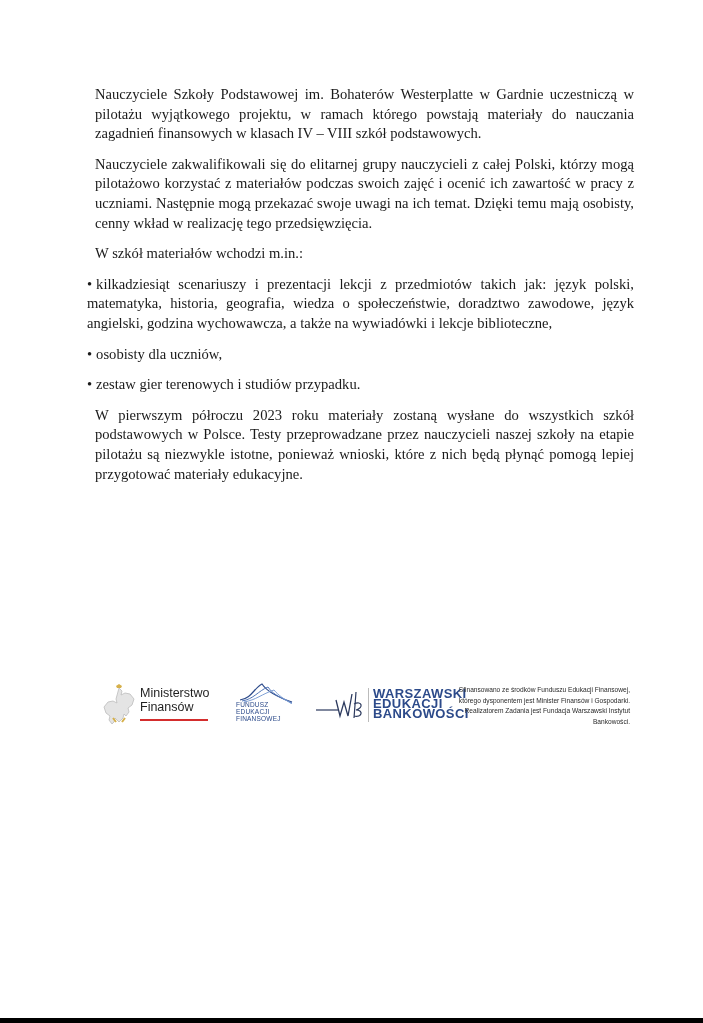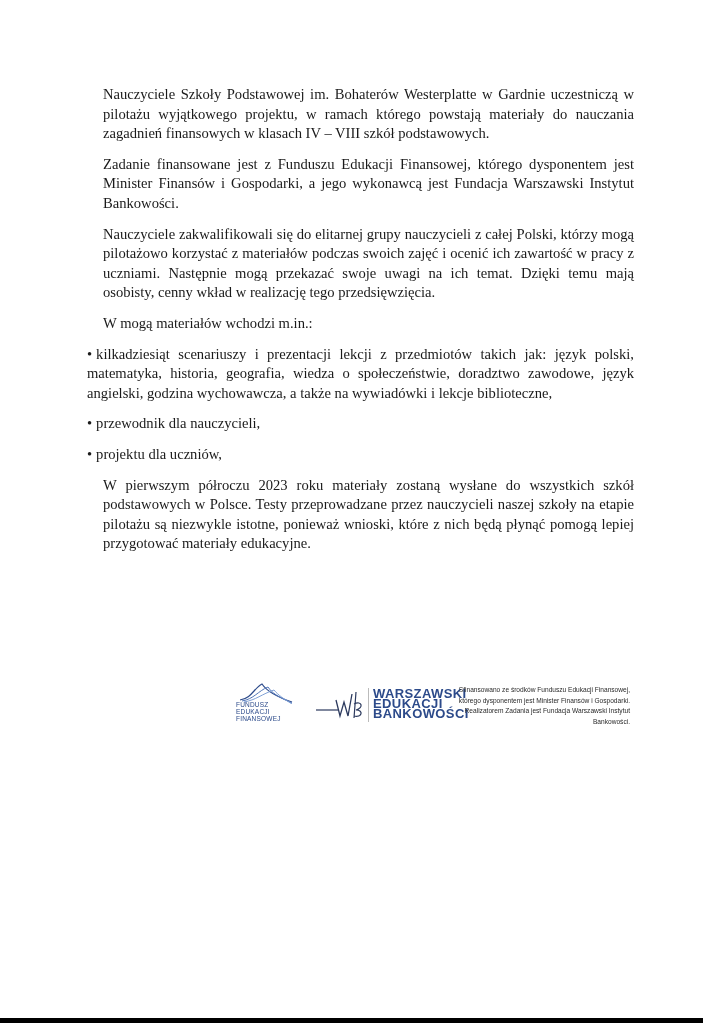--- a/index.html
+++ b/index.html
@@ -4,21 +4,21 @@
 <style>
   html, body { margin:0; padding:0; }
   body {
     width:703px; height:1023px; position:relative; overflow:hidden;
     background:#ffffff;
     font-family:"Liberation Serif", "DejaVu Serif", serif;
     color:#1a1a1a;
   }
   .page { position:absolute; left:87px; top:85px; width:547px; }
   .para {
-    font-size:14.6px; line-height:19.6px; margin:0 0 11px 16px;
+    font-size:14.6px; line-height:19.6px; margin:0 0 11px 8px;
     text-align:justify; text-align-last:left;
   }
   .bullet { font-size:14.6px; line-height:19.6px; margin:1px 0 11px 0; text-align:justify; text-align-last:left; }
   .bullet .dot { margin-right:4px; }
   .logos { position:absolute; top:682px; left:102px; width:528px; height:50px; }
   .logo { position:absolute; top:0; }
   .mf { left:0; width:110px; height:48px; }
   .mf svg { position:absolute; left:0; top:2px; }
   .mf .mf-text {
     position:absolute; left:38px; top:4px;
@@ -46,34 +46,45 @@
     font-family:"Liberation Sans", "DejaVu Sans", sans-serif;
     font-size:6.6px; line-height:10.5px; color:#2a2a2a; text-align:right;
   }
   .bottom-bar { position:absolute; left:0; top:1018px; width:703px; height:5px; background:#000; }
 </style>
 </head>
 <body>
 
 <div class="page">
   <p class="para">Nauczyciele Szkoły  Podstawowej im. Bohaterów Westerplatte w Gardnie uczestniczą w pilotażu wyjątkowego projektu, w ramach którego powstają materiały do nauczania zagadnień finansowych w klasach IV – VIII szkół podstawowych.</p>
-  <p class="para">Zadanie finansowane jest z Funduszu Edukacji Finansowej, którego dysponentem jest Minister Finansów i Gospodarki, a jego wykonawcą jest Fundacja Warszawski Instytut Bankowości.</p>
   <p class="para">Nauczyciele zakwalifikowali się do elitarnej grupy nauczycieli z całej Polski, którzy mogą pilotażowo korzystać z materiałów podczas swoich zajęć i ocenić ich zawartość w pracy z uczniami. Następnie mogą przekazać swoje uwagi na ich temat. Dzięki temu mają osobisty, cenny wkład w realizację tego przedsięwzięcia.</p>
-  <p class="para">W mogą materiałów wchodzi m.in.:</p>
+  <p class="para">W szkół materiałów wchodzi m.in.:</p>
 
   <div>
     <p class="bullet"><span class="dot">•</span><span>kilkadziesiąt scenariuszy i prezentacji lekcji z przedmiotów takich jak: język polski, matematyka, historia, geografia, wiedza o społeczeństwie, doradztwo zawodowe, język angielski, godzina wychowawcza, a także na wywiadówki i lekcje biblioteczne,</span></p>
-    <p class="bullet"><span class="dot">•</span><span>przewodnik dla nauczycieli,</span></p>
-    <p class="bullet"><span class="dot">•</span><span>projektu dla uczniów,</span></p>
+    <p class="bullet"><span class="dot">•</span><span>osobisty dla uczniów,</span></p>
+    <p class="bullet"><span class="dot">•</span><span>zestaw gier terenowych i studiów przypadku.</span></p>
   </div>
 
   <p class="para">W pierwszym półroczu 2023 roku materiały zostaną wysłane do wszystkich szkół podstawowych w Polsce. Testy przeprowadzane przez nauczycieli naszej szkoły na etapie pilotażu są niezwykle istotne, ponieważ wnioski, które z nich będą płynąć pomogą lepiej przygotować materiały edukacyjne.</p>
 </div>
 
 <div class="logos">
+  <div class="logo mf">
+    <svg width="34" height="40" viewBox="0 0 34 40">
+      <path d="M17 4 l3 3 -1 4 4 -2 5 1 4 5 -2 6 -4 3 1 4 -3 4 -2 -2 -1 4 -4 4 -4 -4 -1 4 -2 2 -3 -4 1 -4 -4 -3 -2 -6 4 -5 5 -1 4 2 -1 -4z" fill="#e4e4e4" stroke="#bdbdbd" stroke-width="0.8"></path>
+      <path d="M14 2 l3 -2 3 2 -1 2 h-4z" fill="#d6b04a"></path>
+      <path d="M11 34 l3 4 M23 34 l-3 4" stroke="#d6b04a" stroke-width="2"></path>
+    </svg>
+    <div class="mf-text">
+      <div>Ministerstwo</div>
+      <div>Finansów</div>
+    </div>
+    <div class="mf-bar"></div>
+  </div>
 
   <div class="logo fef">
     <svg width="56" height="22" viewBox="0 0 56 22">
       <path d="M2 18 C14 16 16 6 24 2 C28 8 36 14 54 20" fill="none" stroke="#2c4a8a" stroke-width="1.2"></path>
       <path d="M4 19 C16 17 20 9 30 5 C34 11 40 15 54 21" fill="none" stroke="#4f74b8" stroke-width="1"></path>
       <path d="M6 20 C18 18 24 12 36 8 C40 13 46 17 54 22" fill="none" stroke="#7fa0d6" stroke-width="1"></path>
     </svg>
     <div class="fef-text">
       <div>FUNDUSZ</div>
       <div>EDUKACJI</div>

